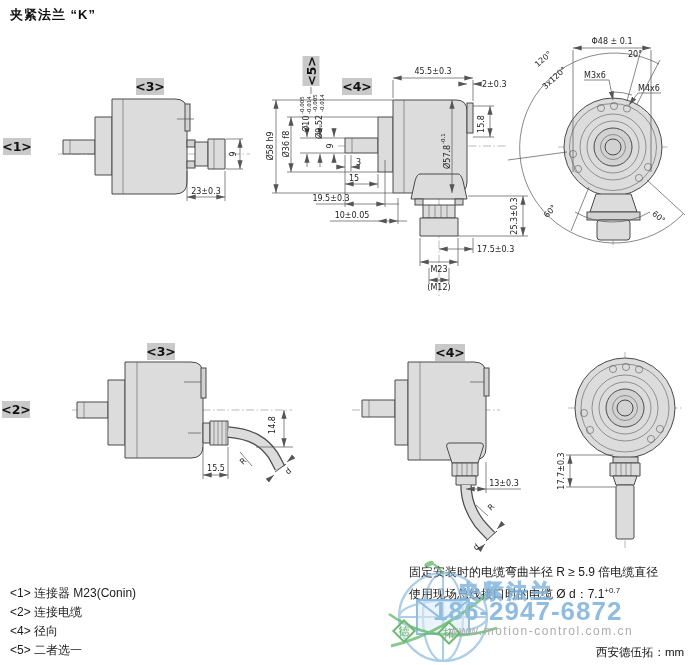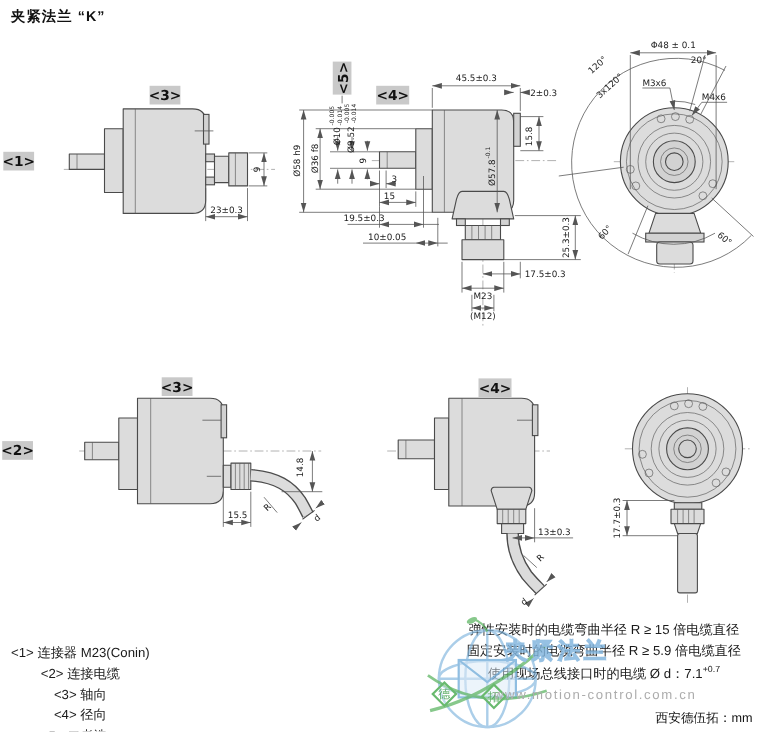--- a/index.html
+++ b/index.html
@@ -1,17 +1,17 @@
 <!DOCTYPE html>
 <html><head>
 <meta charset="utf-8">
 <style>
   html,body{margin:0;padding:0;background:#fff;}
   .screen{position:relative;width:700px;height:665px;background:#ffffff;overflow:hidden;
-          font-family:"Liberation Sans","DejaVu Sans",sans-serif;text-align:center;}
+          font-family:"Liberation Sans","DejaVu Sans",sans-serif;}
   .title{position:absolute;left:10px;top:6px;font-size:13px;font-weight:bold;color:#111;letter-spacing:1px;}
   svg.draw{position:absolute;left:0;top:0;}
   
   .part{fill:#dcdcdc;stroke:#4a4a4a;stroke-width:1;stroke-linejoin:round;}
   .part2{fill:#d2d2d2;stroke:#4a4a4a;stroke-width:1;}
   .ln{stroke:#4a4a4a;stroke-width:1;fill:none;}
   .lnt{stroke:#5a5a5a;stroke-width:.6;fill:none;}
   .cl{stroke:#8a8a8a;stroke-width:.6;fill:none;stroke-dasharray:8 2.5 1.5 2.5;}
   .dl{stroke:#555;stroke-width:.7;fill:none;}
   .da{stroke:#555;stroke-width:.7;fill:none;marker-start:url(#ar);marker-end:url(#ar);}
@@ -356,27 +356,25 @@
       <line class="dl" x1="566" y1="455" x2="613" y2="455"></line>
       <line class="dl" x1="566" y1="487" x2="616" y2="487"></line>
       <line class="da" x1="570" y1="455" x2="570" y2="487"></line>
       <text class="d" text-anchor="middle" transform="rotate(-90 561 471)" x="561" y="474">17.7±0.3</text>
     </g>
   </svg>
 
   <div class="legend">
     <div>&lt;1&gt; 连接器 M23(Conin)</div>
     <div>&lt;2&gt; 连接电缆</div>
-    <div>&lt;3&gt; 轴向</div>
     <div>&lt;4&gt; 径向</div>
     <div>&lt;5&gt; 二者选一</div>
   </div>
 
   <div class="notes">
-    <div>弹性安装时的电缆弯曲半径 R ≥ 15 倍电缆直径</div>
     <div>固定安装时的电缆弯曲半径 R ≥ 5.9 倍电缆直径</div>
     <div><span>使用现场总线接口时的电缆 Ø d：7.1</span><sup>+0.7</sup></div>
   </div>
 
   <div class="wm">
     <svg width="312" height="107" viewBox="0 0 312 107">
       <g stroke="#7db3dc" stroke-width="2.2" fill="none" opacity="0.75">
         <circle cx="58" cy="59" r="44"></circle>
         <ellipse cx="58" cy="59" rx="20" ry="44"></ellipse>
         <ellipse cx="58" cy="59" rx="44" ry="16"></ellipse>
@@ -396,18 +394,19 @@
       <g>
         <rect x="11.5" y="65.5" width="15" height="15" fill="rgba(255,255,255,0.3)" stroke="#4fae55" stroke-width="2" transform="rotate(45 19 73)"></rect>
         <text x="19" y="77" text-anchor="middle" font-size="11" fill="#3f9f4a">德</text>
       </g>
       <g>
         <rect x="56.5" y="67.5" width="15" height="15" fill="rgba(255,255,255,0.3)" stroke="#4fae55" stroke-width="2" transform="rotate(45 64 75)"></rect>
         <text x="64" y="79" text-anchor="middle" font-size="11" fill="#3f9f4a">拓</text>
       </g>
     </svg>
     <div class="company">夹紧法兰</div>
+    <div class="phone">186-2947-6872</div>
     <div class="site">www.motion-control.com.cn</div>
   </div>
 
   <div class="unit">西安德伍拓：mm</div>
 
 </div>
 
 </body></html>

